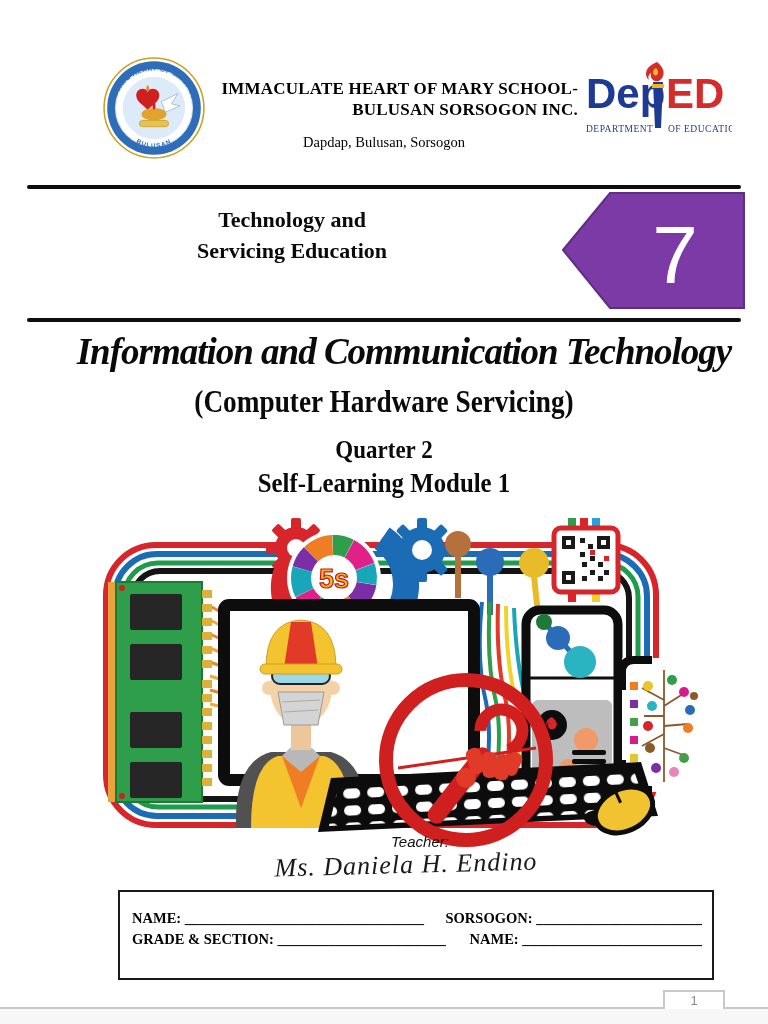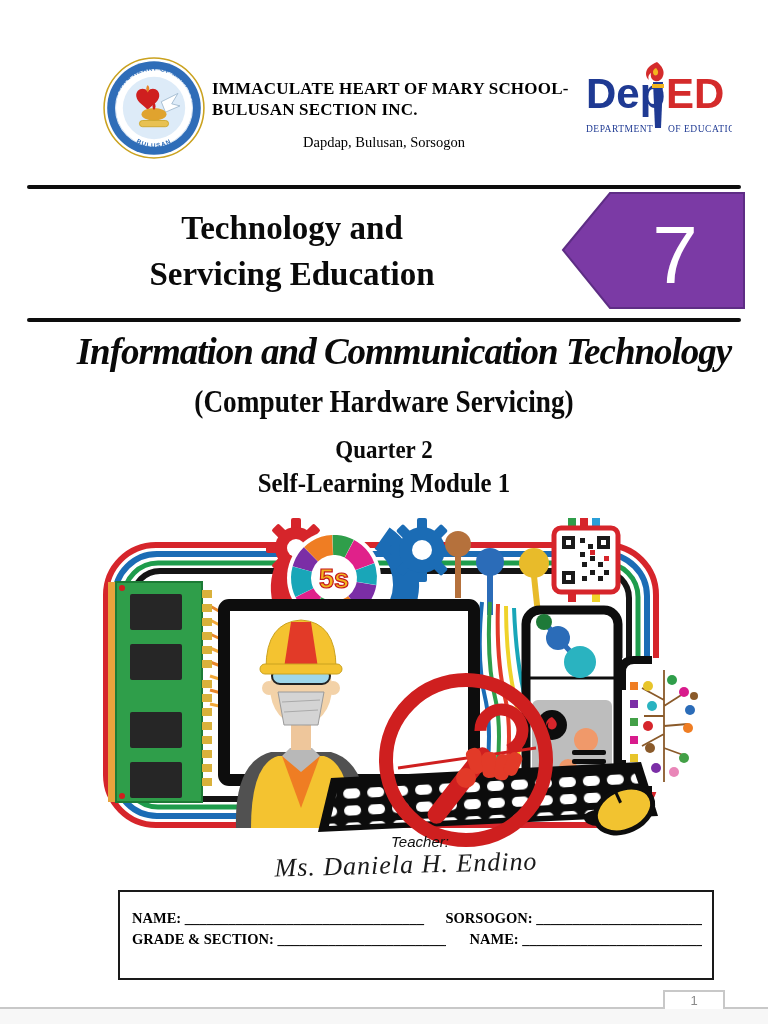--- a/index.html
+++ b/index.html
@@ -2,34 +2,34 @@
 <html><head>
 <meta charset="utf-8">
 <style>
   * { margin:0; padding:0; box-sizing:border-box; }
   html,body { background:#ffffff; }
   body { font-family:"Liberation Serif", serif; }
   .page { position:relative; width:768px; height:1024px; margin:0 auto; background:#fff; overflow:hidden; }
 
   
   .seal { position:absolute; left:102px; top:56px; width:104px; height:104px; }
-  .school-name { position:absolute; left:212px; top:78px; width:366px; text-align:left;
+  .school-name { position:absolute; left:212px; top:78px; width:366px; text-align:right;
                  font-weight:bold; font-size:17px; line-height:1.25; color:#000; letter-spacing:.2px; }
   .deped { position:absolute; left:584px; top:60px; width:148px; height:78px; }
   .addr { position:absolute; left:0; top:134px; width:100%; text-align:center; font-size:14.5px; color:#000; }
   .sy   { position:absolute; left:0; top:152px; width:100%; text-align:center; font-size:14.5px; color:#000; }
 
   
   .rule { position:absolute; left:27px; width:714px; height:4px; background:#0d0d0d; border-radius:2px; }
   .rule.top { top:185px; }
   .rule.mid { top:318px; }
 
   
   .subject { position:absolute; left:27px; top:205px; width:530px; text-align:center;
-             font-weight:bold; font-size:33px; line-height:1.4; color:#0a0a0a; }
+             font-weight:bold; font-size:22px; line-height:1.4; color:#0a0a0a; }
   .grade-arrow { position:absolute; left:553px; top:191px; width:193px; height:120px; }
 
   
   .strand { position:absolute; left:0; top:330px; width:100%; text-align:center;
             font-style:italic; font-weight:bold; font-size:37px; letter-spacing:-1px; color:#0a0a0a;padding-left:40px; }
   .spec   { position:absolute; left:0; top:384px; width:100%; text-align:center;
             font-weight:bold; font-size:31px; color:#0a0a0a; transform:scaleX(.88); }
   .quarter{ position:absolute; left:0; top:436px; width:100%; text-align:center;
             font-weight:bold; font-size:25px; color:#0a0a0a; transform:scaleX(.92); }
   .modttl { position:absolute; left:0; top:468px; width:100%; text-align:center;
@@ -88,21 +88,21 @@
       <path d="M44,28 c2,2 2,5 0,7 c-2,-2 -2,-5 0,-7 z" fill="#e8872a"></path>
       <path d="M57,44 l16,-8 l-6,10 l8,2 l-14,6 z" fill="#ffffff" stroke="#9bb5cc" stroke-width="0.8"></path>
       <ellipse cx="50" cy="56" rx="12" ry="6" fill="#e0a32e"></ellipse>
       <path d="M50,44 c2,3 2,6 0,8 c-2,-2 -2,-5 0,-8 z" fill="#cf1f1f"></path>
       <rect x="36" y="62" width="28" height="6" rx="3" fill="#e8c152" stroke="#caa21f" stroke-width="0.8"></rect>
     </g>
   </svg>
 
   <div class="school-name">
     <div>IMMACULATE HEART OF MARY SCHOOL-</div>
-    <div>BULUSAN SECTION INC.</div>
+    <div>BULUSAN SORSOGON INC.</div>
   </div>
 
   <svg class="deped" viewBox="0 0 148 78">
     <text x="2" y="48" font-family="Liberation Sans, sans-serif" font-weight="bold" font-size="42" fill="#1f3a93">Dep</text>
     <text x="82" y="48" font-family="Liberation Sans, sans-serif" font-weight="bold" font-size="42" fill="#d42b2b">ED</text>
     <g>
       <path d="M73,2 c5,4 8,9 6,14 c-1,4 -5,6 -8,5 c-3,-1 -5,-4 -4,-8 c-3,2 -3,5 -2,7 c-4,-3 -4,-9 0,-13 c2,-2 5,-4 8,-5 z" fill="#d42b2b"></path>
       <path d="M72,8 c2,2 3,5 1,7 c-2,1 -4,0 -4,-3 c0,-2 1,-3 3,-4 z" fill="#f2b51e"></path>
       <polygon points="69,22 79,22 77,68 71,68" fill="#1f3a93"></polygon>
       <rect x="68" y="24" width="12" height="4" fill="#f2b51e"></rect>

